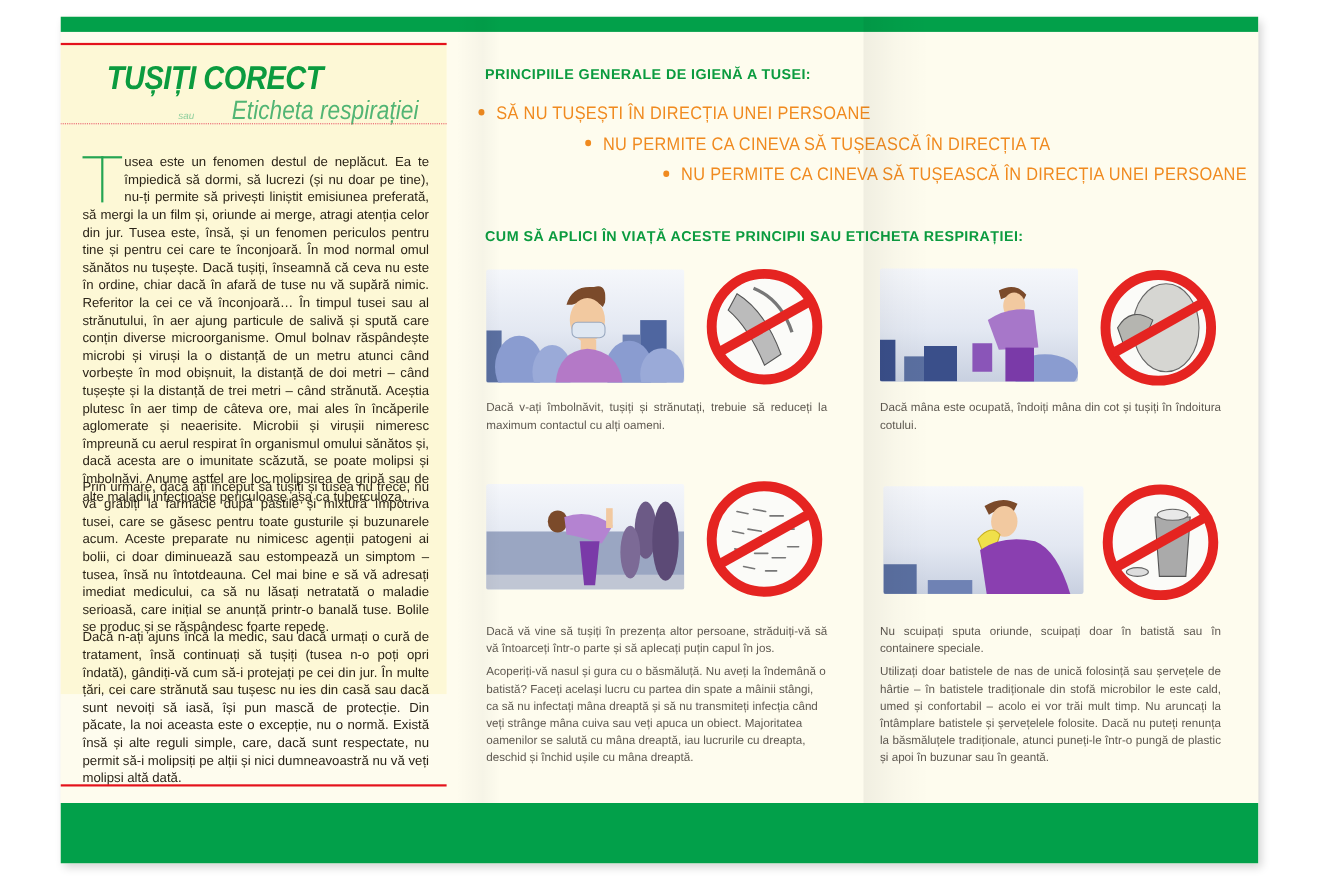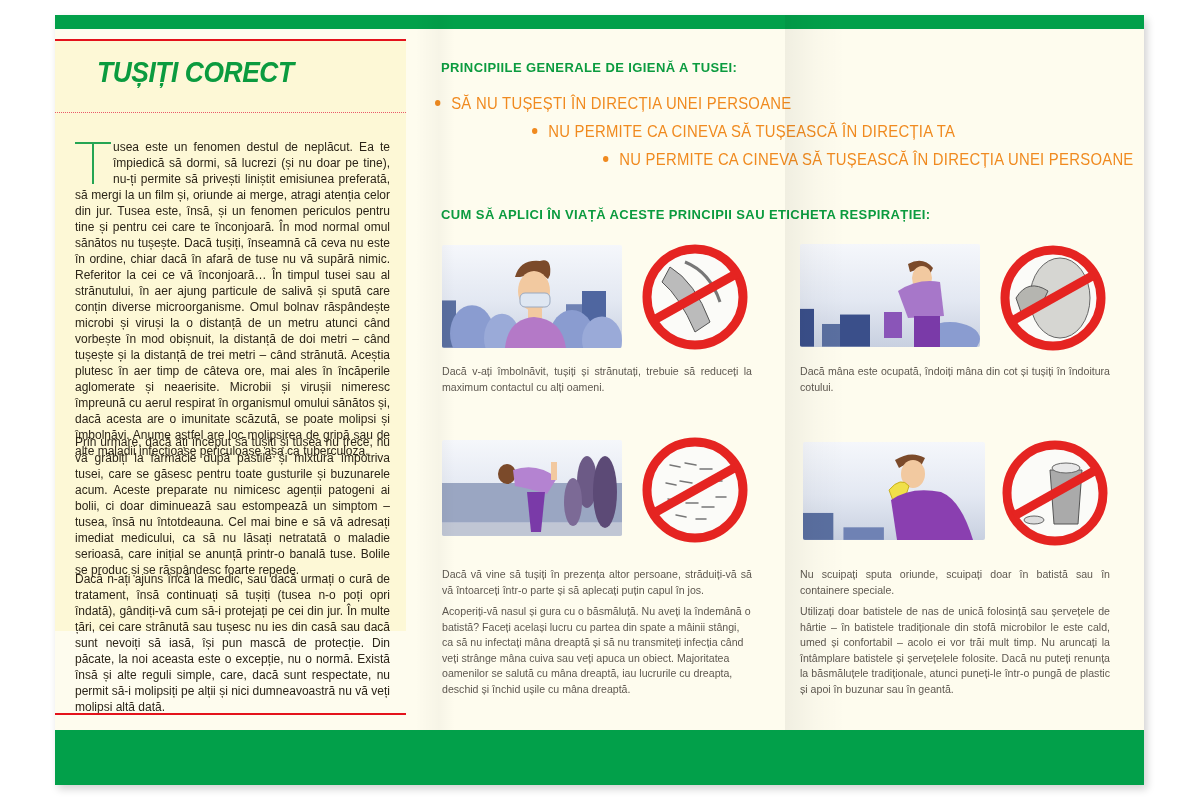--- a/index.html
+++ b/index.html
@@ -87,20 +87,24 @@
 </style>
 </head>
 <body>
 
 <div class="brochure">
   <div class="top-bar"></div>
 
   <div class="left-col">
     <div class="red-rule top"></div>
     <div class="title">TUȘIȚI CORECT</div>
+    <div class="subtitle-row">
+      <span class="subtitle-sau">sau</span>
+      <span class="subtitle">Eticheta respirației</span>
+    </div>
     <div class="dotted-rule"></div>
 
     <div class="body-text p1">
       <span class="dropcap-wrap">
         <span class="dropcap-bar"></span>
           <span class="dropcap-stem"></span>
       </span>
       <span>usea este un fenomen destul de neplăcut. Ea te împiedică să dormi, să lucrezi (și nu doar pe tine), nu-ți permite să privești liniștit emisiunea preferată, să mergi la un film și, oriunde ai merge, atragi atenția celor din jur. Tusea este, însă, și un fenomen periculos pentru tine și pentru cei care te înconjoară. În mod normal omul sănătos nu tușește.  Dacă tușiți, înseamnă că ceva nu este în ordine, chiar dacă în afară de tuse nu vă supără nimic. Referitor la cei ce vă înconjoară… În timpul tusei sau al strănutului, în aer ajung particule de salivă și spută care conțin diverse microorganisme. Omul bolnav răspândește microbi și viruși la o distanță de un metru atunci când vorbește în mod obișnuit, la distanță de doi metri – când tușește și la distanță de trei metri – când strănută. Aceștia plutesc în aer timp de câteva ore, mai ales în încăperile aglomerate și neaerisite. Microbii și virușii nimeresc împreună cu aerul respirat  în organismul omului sănătos și, dacă acesta are o imunitate scăzută,  se poate molipsi și îmbolnăvi. Anume astfel are loc molipsirea de gripă sau de alte maladii infecțioase periculoase așa ca tuberculoza.</span>
     </div>
     <div class="body-text p2">Prin urmare, dacă ați început să tușiți și tusea nu trece, nu vă grăbiți la farmacie după pastile și mixtură împotriva tusei, care se găsesc pentru toate gusturile și buzunarele acum. Aceste preparate nu nimicesc agenții patogeni ai bolii, ci doar diminuează sau estompează un simptom – tusea, însă nu întotdeauna. Cel mai bine e să vă adresați imediat medicului, ca să nu lăsați netratată o maladie serioasă, care inițial se anunță printr-o banală tuse. Bolile se produc și se răspândesc foarte repede.</div>

